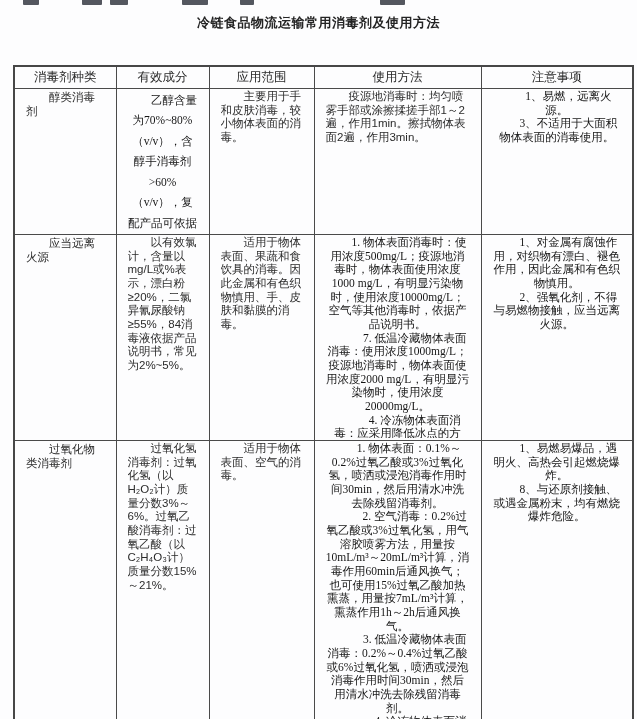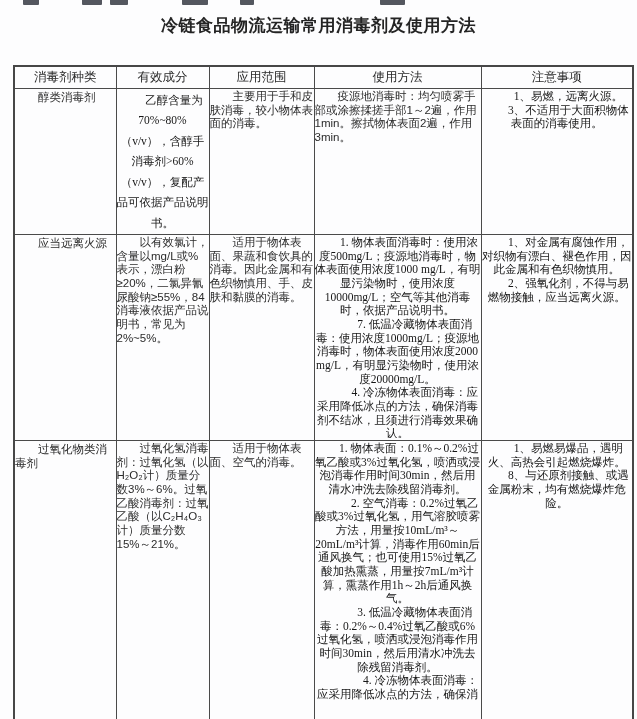--- a/index.html
+++ b/index.html
@@ -6,30 +6,30 @@
   body{
     width:637px;height:719px;overflow:hidden;position:relative;
     background:#fdfdfe;
     font-family:"Liberation Sans","DejaVu Sans",sans-serif;
     color:#2b2b2b;
   }
   .crop-marks{position:absolute;top:0;left:0;width:637px;height:6px;}
   .crop-marks span{position:absolute;top:0;height:5px;background:#3c4049;opacity:.88;border-radius:0 0 1px 1px;}
   .title{
     position:absolute;top:14px;left:0;width:637px;text-align:center;
-    font-size:17px;font-weight:bold;letter-spacing:.5px;color:#242424;
+    font-size:13px;font-weight:bold;letter-spacing:.5px;color:#242424;
   }
   table.doc{
     position:absolute;left:13px;top:65px;width:619px;
     border-collapse:collapse;table-layout:fixed;
     border:2px solid #474747;
   }
   table.doc th, table.doc td{
     border:1px solid #4a4a4a;vertical-align:top;
-    padding:1px 0;
+    padding:1px 11px;
     font-size:11.5px;line-height:1.19;font-weight:normal;
     overflow:hidden;
   }
   table.doc th{
     text-align:center;font-size:12.5px;line-height:1.3;height:17px;
     padding:2px 1px;color:#2a2a2a;font-weight:normal;
   }
   .cellbox{overflow:hidden;}
   tr.r0 .cellbox{height:142px;}
   tr.r1 .cellbox{height:202px;}

